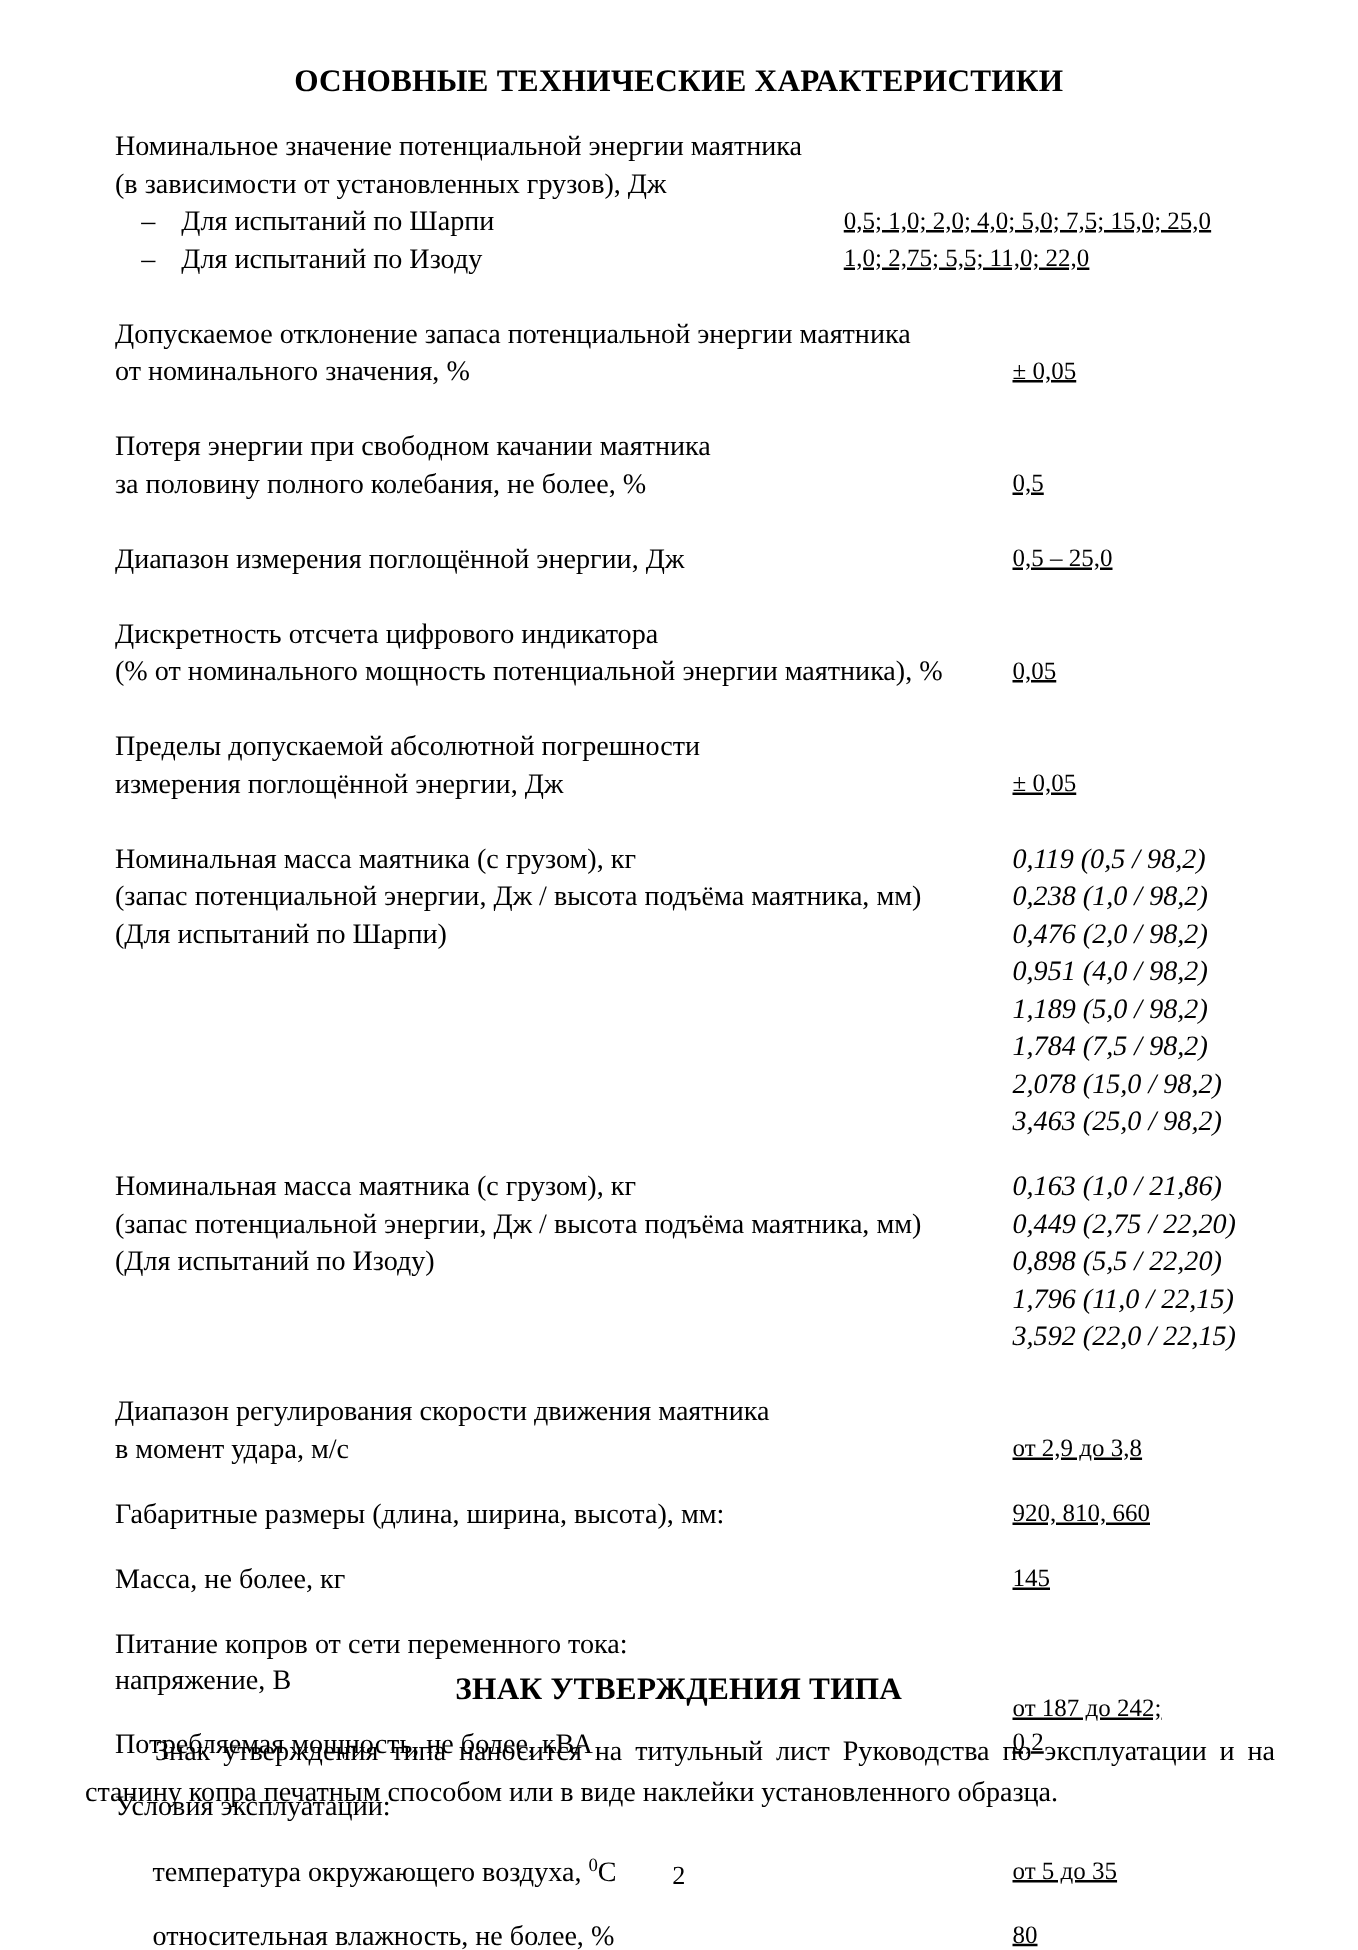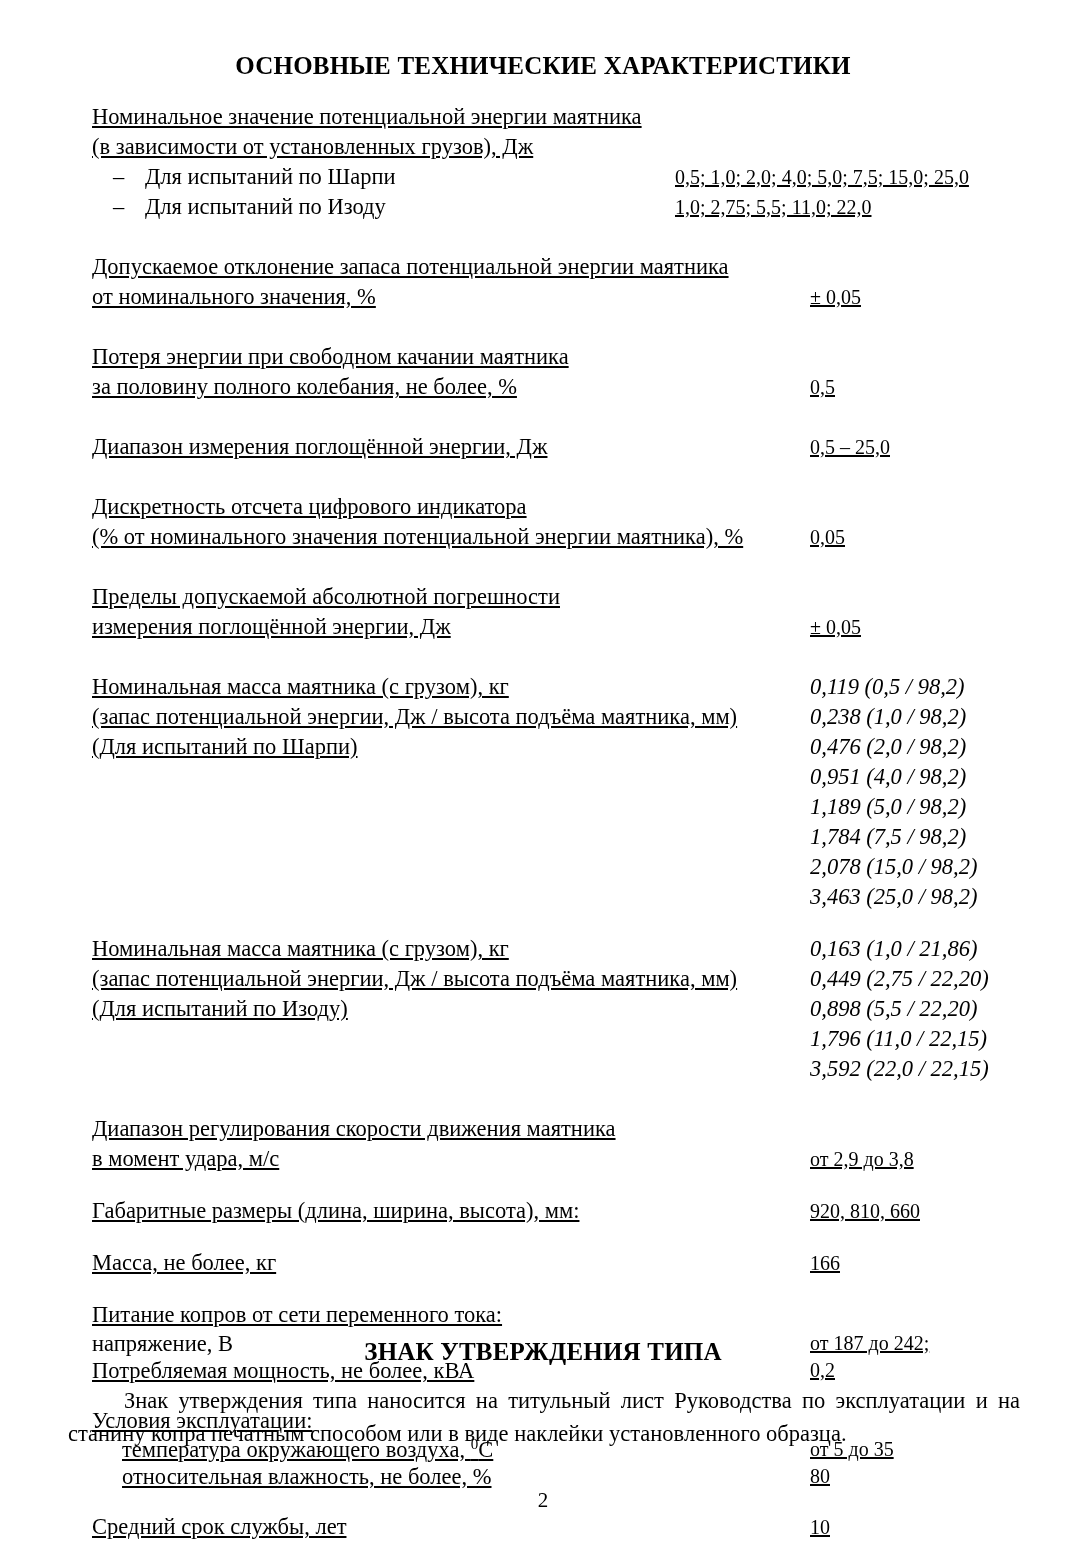--- a/index.html
+++ b/index.html
@@ -51,21 +51,20 @@
     display: block;
     width: 100%;
     min-height: 30px;
   }
   .label {
     display: inline-block;
     font-size: 22.5px;
     line-height: 30px;
     white-space: pre;
     vertical-align: top;
-    text-decoration: underline;
   }
   .label.indent-sub {
     padding-left: 30px;
   }
   .dash-item {
     position: relative;
   }
   .dash-mark {
     position: absolute;
     left: 21px;
@@ -105,21 +104,21 @@
     font-style: italic;
   }
   .right-label {
     display: block;
     width: 423px;
     text-align: left;
     font-size: 22.5px;
     line-height: 27px;
     white-space: pre;
   }
-  .tight { line-height: 27px; }
+  .tight { line-height: 27px; margin-top: 24px; }
   .gap-md { height: 22px; }
   .gap-lg { height: 30px; }
   sup.deg {
     font-size: 15px;
     vertical-align: super;
     line-height: 0;
   }
 
   
   .closing-par {
@@ -204,21 +203,21 @@
       </div>
     </div>
 
     <div class="gap-lg"></div>
 
     <div class="spec-group">
       <div class="spec-row">
         <span class="label">Дискретность отсчета цифрового индикатора</span>
       </div>
       <div class="spec-row">
-        <span class="label">(% от номинального значения потенциальной энергии маятника), %</span>
+        <span class="label">(% от номинального мощность потенциальной энергии маятника), %</span>
         <span class="value">0,05</span>
       </div>
     </div>
 
     <div class="gap-lg"></div>
 
     <div class="spec-group">
       <div class="spec-row">
         <span class="label">Пределы допускаемой абсолютной погрешности</span>
       </div>
@@ -294,21 +293,21 @@
         <span class="label">Габаритные размеры (длина, ширина, высота), мм:</span>
         <span class="value">920, 810, 660</span>
       </div>
     </div>
 
     <div class="gap-md"></div>
 
     <div class="spec-group">
       <div class="spec-row">
         <span class="label">Масса, не более, кг</span>
-        <span class="value">166</span>
+        <span class="value">145</span>
       </div>
     </div>
 
     <div class="gap-md"></div>
 
     <div class="spec-group">
       <div class="spec-row">
         <span class="label">Питание копров от сети переменного тока:</span>
       </div>
       <div class="spec-row" style="min-height:27px">

